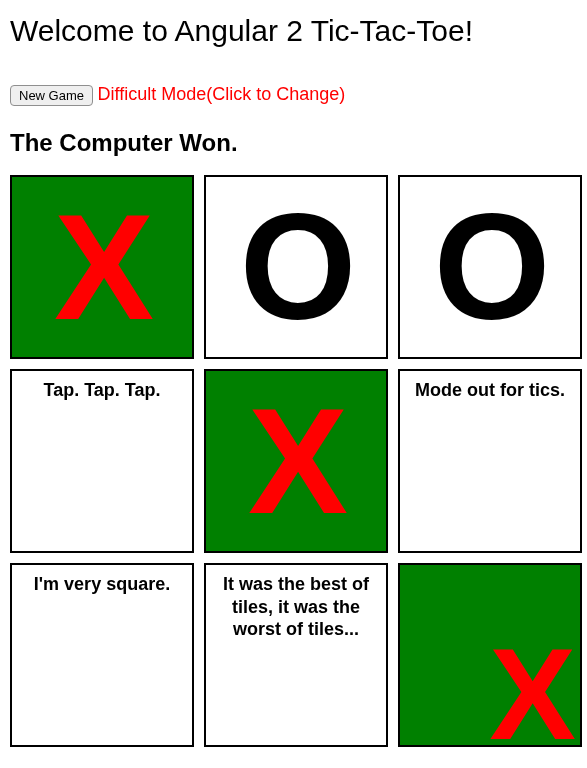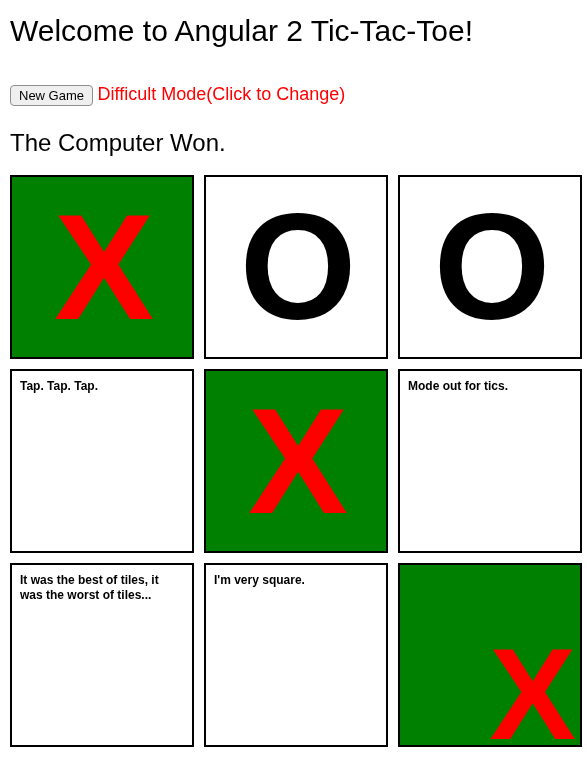--- a/index.html
+++ b/index.html
@@ -31,21 +31,21 @@
   .mode-line {
     color: #ff0000;
     font-weight: normal;
     font-size: 18px;
     margin: 22px 0 10px 0;
     cursor: pointer;
     display: inline-block;
   }
   h2.status {
     font-size: 24px;
-    font-weight: normal;
+    font-weight: bold;
     margin: 14px 0 18px 0;
   }
   .board {
     display: grid;
     grid-template-columns: repeat(3, 184px);
     grid-template-rows: repeat(3, 184px);
     gap: 10px;
     width: 572px;
   }
   .cell {
@@ -73,22 +73,23 @@
     font-size: 150px;
     line-height: 1;
     color: #000;
     letter-spacing: -4px;
   }
   .placeholder-text {
     position: absolute;
     top: 8px;
     left: 8px;
     right: 8px;
-    font-size: 12px;
+    font-size: 18px;
     font-weight: bold;
+    text-align: center;
     color: #000;
     line-height: 1.25;
   }
   .mark-br {
     position: absolute;
     right: 4px;
     bottom: -14px;
     font-family: Arial, Helvetica, sans-serif;
     font-weight: 900;
     font-size: 130px;
@@ -128,25 +129,25 @@
 
     <div class="cell green">
       <span class="mark-x">X</span>
     </div>
 
     <div class="cell">
       <div class="placeholder-text">Mode out for tics.</div>
     </div>
 
     <div class="cell">
-      <div class="placeholder-text">It was the best of tiles, it was the worst of tiles...</div>
+      <div class="placeholder-text">I'm very square.</div>
     </div>
 
     <div class="cell">
-      <div class="placeholder-text">I'm very square.</div>
+      <div class="placeholder-text">It was the best of tiles, it was the worst of tiles...</div>
     </div>
 
     <div class="cell green">
       <span class="mark-br">X</span>
     </div>
 
   </div>
 </div>
 
 </body></html>

